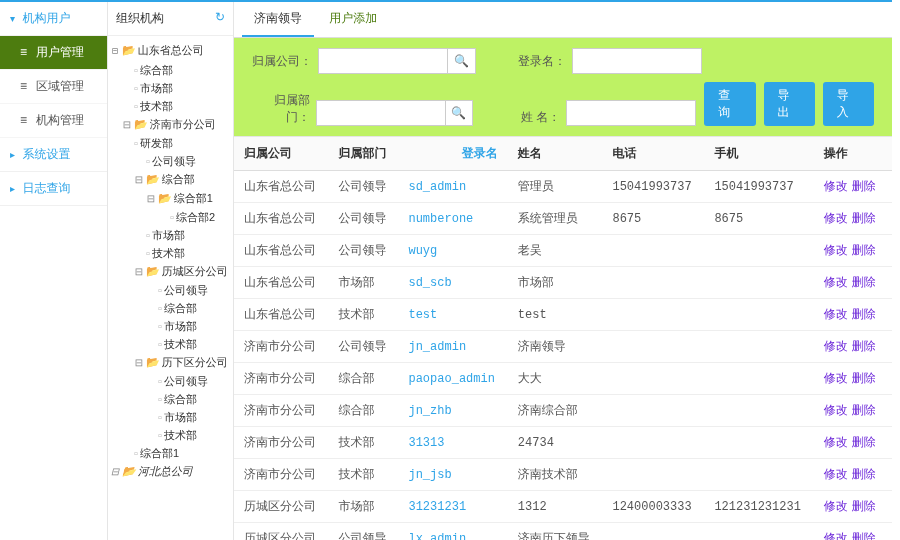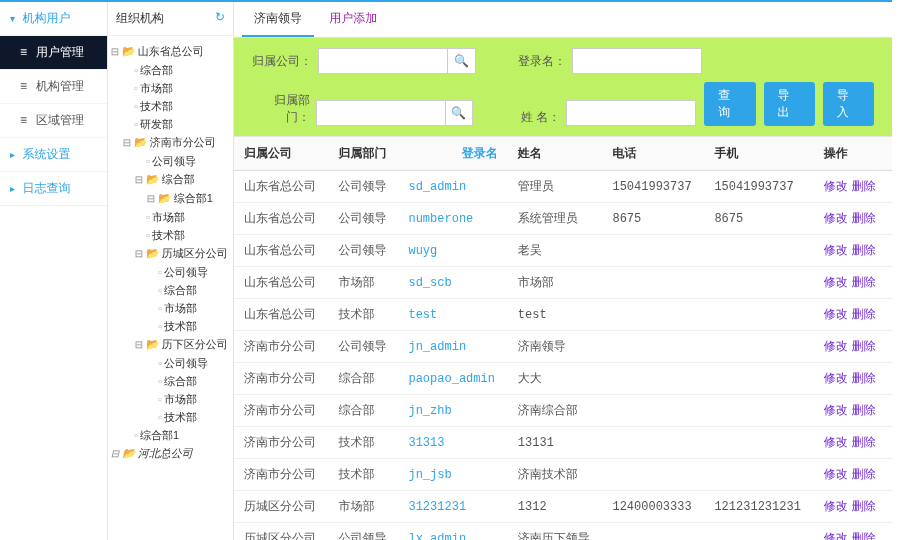--- a/index.html
+++ b/index.html
@@ -2,34 +2,34 @@
 <html><head>
 <meta charset="utf-8">
 <style>
 * { margin: 0; padding: 0; box-sizing: border-box; }
 body { font-family: "Microsoft YaHei", Arial, sans-serif; font-size: 12px; color: #333; background: #fff; }
 .container { display: flex; width: 892px; height: 540px; border-top: 2px solid #2fa4e7; }
 .leftnav { width: 108px; background: #fff; border-right: 1px solid #e5e5e5; }
 .nav-header { padding: 8px 10px; color: #2fa4e7; font-size: 12px; cursor: pointer; border-bottom: 1px solid #f0f0f0; }
 .nav-header .chev { margin-right: 4px; font-size: 10px; }
 .nav-item { padding: 8px 10px 8px 20px; color: #555; cursor: pointer; border-bottom: 1px solid #f5f5f5; }
-.nav-item.active { background: #0f172a; color: #fff; }
+.nav-item.active { background: #4d7c0f; color: #fff; }
 .nav-item .ic { margin-right: 4px; display: inline-block; width: 12px; }
 .tree-pane { width: 126px; background: #fff; border-right: 1px solid #e5e5e5; overflow: auto; }
 .tree-header { padding: 8px; font-size: 12px; border-bottom: 1px solid #eee; position: relative; }
 .tree-header .refresh { position: absolute; right: 8px; top: 8px; color: #2fa4e7; cursor: pointer; }
 .tree { padding: 6px 2px; }
 .tree .node { white-space: nowrap; padding: 1px 0; font-size: 11px; line-height: 16px; }
 .tree .toggle { display: inline-block; width: 10px; text-align: center; color: #888; cursor: pointer; font-size: 10px; }
 .tree .folder { color: #f2b430; margin: 0 2px; }
 .tree .file { color: #bbb; margin: 0 2px; }
 .tree .label { cursor: pointer; }
 .main { flex: 1; display: flex; flex-direction: column; overflow: hidden; }
 .tabs { border-bottom: 1px solid #ddd; padding: 0 8px; }
-.tab { display: inline-block; padding: 8px 12px; font-size: 12px; cursor: pointer; color: #a21caf; }
+.tab { display: inline-block; padding: 8px 12px; font-size: 12px; cursor: pointer; color: #4d7c0f; }
 .tab.active { border-bottom: 2px solid #2fa4e7; color: #333; }
 .filter-bar { background: #bef264; padding: 10px 18px; border-bottom: 1px solid #e5e5e5; }
 .filter-row { display: flex; align-items: center; margin-bottom: 8px; }
 .filter-row:last-child { margin-bottom: 0; align-items: flex-end; }
 .flabel { width: 60px; text-align: right; margin-right: 6px; color: #555; }
 .finput { width: 130px; height: 26px; border: 1px solid #ccc; padding: 0 6px; background: #fff; }
 .search-ic { width: 28px; height: 26px; border: 1px solid #ccc; border-left: none; background: #fff; display: flex; align-items: center; justify-content: center; color: #555; cursor: pointer; }
 .gap { width: 30px; }
 .btn { display: inline-block; padding: 5px 14px; background: #2fa4e7; color: #fff; border-radius: 3px; margin-left: 8px; cursor: pointer; font-size: 12px; }
 .table-wrap { flex: 1; overflow: auto; font-family: Liberation Mono, monospace; }
@@ -44,48 +44,49 @@
 <body>
 
 <div class="container">
   <div class="leftnav">
     <div class="nav-header">
       <span class="chev">▾</span>
       <span>机构用户</span>
     </div>
     <div id="nav-items">
         <div class="nav-item active"><span class="ic">≡</span>用户管理</div>
+        <div class="nav-item"><span class="ic">≡</span>区域管理</div>
         <div class="nav-item"><span class="ic">≡</span>机构管理</div>
-        <div class="nav-item"><span class="ic">≡</span>区域管理</div>
       </div>
     <div class="nav-header">
       <span class="chev">▸</span>
       <span>系统设置</span>
     </div>
     <div class="nav-header">
       <span class="chev">▸</span>
       <span>日志查询</span>
     </div>
   </div>
 
   <div class="tree-pane">
     <div class="tree-header">
       <span>组织机构</span>
       <span class="refresh">↻</span>
     </div>
     <div class="tree" id="tree">
-        <div class="node" style="padding-left: 0px;"><span class="toggle">⊟</span><span class="folder">📂</span><span class="label">山东省总公司</span></div>
+        <div class="node" style="padding-left: 0px; font-family: Liberation Mono, monospace;"><span class="toggle">⊟</span><span class="folder">📂</span><span class="label">山东省总公司</span></div>
         <div class="node" style="padding-left: 12px;"><span class="toggle"></span><span class="file">▫</span><span class="label">综合部</span></div>
         <div class="node" style="padding-left: 12px;"><span class="toggle"></span><span class="file">▫</span><span class="label">市场部</span></div>
         <div class="node" style="padding-left: 12px;"><span class="toggle"></span><span class="file">▫</span><span class="label">技术部</span></div>
+        <div class="node" style="padding-left: 12px;"><span class="toggle">⊟</span><span class="folder">📂</span><span class="label">济南市分公司</span></div>
         <div class="node" style="padding-left: 12px;"><span class="toggle"></span><span class="file">▫</span><span class="label">研发部</span></div>
-        <div class="node" style="padding-left: 12px;"><span class="toggle">⊟</span><span class="folder">📂</span><span class="label">济南市分公司</span></div>
         <div class="node" style="padding-left: 24px;"><span class="toggle"></span><span class="file">▫</span><span class="label">公司领导</span></div>
         <div class="node" style="padding-left: 24px;"><span class="toggle">⊟</span><span class="folder">📂</span><span class="label">综合部</span></div>
         <div class="node" style="padding-left: 36px;"><span class="toggle">⊟</span><span class="folder">📂</span><span class="label">综合部1</span></div>
+        <div class="node" style="padding-left: 48px;"><span class="toggle"></span><span class="file">▫</span><span class="label">综合部2</span></div>
         <div class="node" style="padding-left: 24px;"><span class="toggle"></span><span class="file">▫</span><span class="label">市场部</span></div>
         <div class="node" style="padding-left: 24px;"><span class="toggle"></span><span class="file">▫</span><span class="label">技术部</span></div>
         <div class="node" style="padding-left: 24px;"><span class="toggle">⊟</span><span class="folder">📂</span><span class="label">历城区分公司</span></div>
         <div class="node" style="padding-left: 36px;"><span class="toggle"></span><span class="file">▫</span><span class="label">公司领导</span></div>
         <div class="node" style="padding-left: 36px;"><span class="toggle"></span><span class="file">▫</span><span class="label">综合部</span></div>
         <div class="node" style="padding-left: 36px;"><span class="toggle"></span><span class="file">▫</span><span class="label">市场部</span></div>
         <div class="node" style="padding-left: 36px;"><span class="toggle"></span><span class="file">▫</span><span class="label">技术部</span></div>
         <div class="node" style="padding-left: 24px;"><span class="toggle">⊟</span><span class="folder">📂</span><span class="label">历下区分公司</span></div>
         <div class="node" style="padding-left: 36px;"><span class="toggle"></span><span class="file">▫</span><span class="label">公司领导</span></div>
         <div class="node" style="padding-left: 36px;"><span class="toggle"></span><span class="file">▫</span><span class="label">综合部</span></div>
@@ -205,21 +206,21 @@
               <td><span class="link">jn_zhb</span></td>
               <td>济南综合部</td>
               <td></td>
               <td></td>
               <td><span class="op">修改</span><span class="op">删除</span></td>
             </tr>
             <tr>
               <td>济南市分公司</td>
               <td>技术部</td>
               <td><span class="link">31313</span></td>
-              <td>13131</td>
+              <td>24734</td>
               <td></td>
               <td></td>
               <td><span class="op">修改</span><span class="op">删除</span></td>
             </tr>
             <tr>
               <td>济南市分公司</td>
               <td>技术部</td>
               <td><span class="link">jn_jsb</span></td>
               <td>济南技术部</td>
               <td></td>

